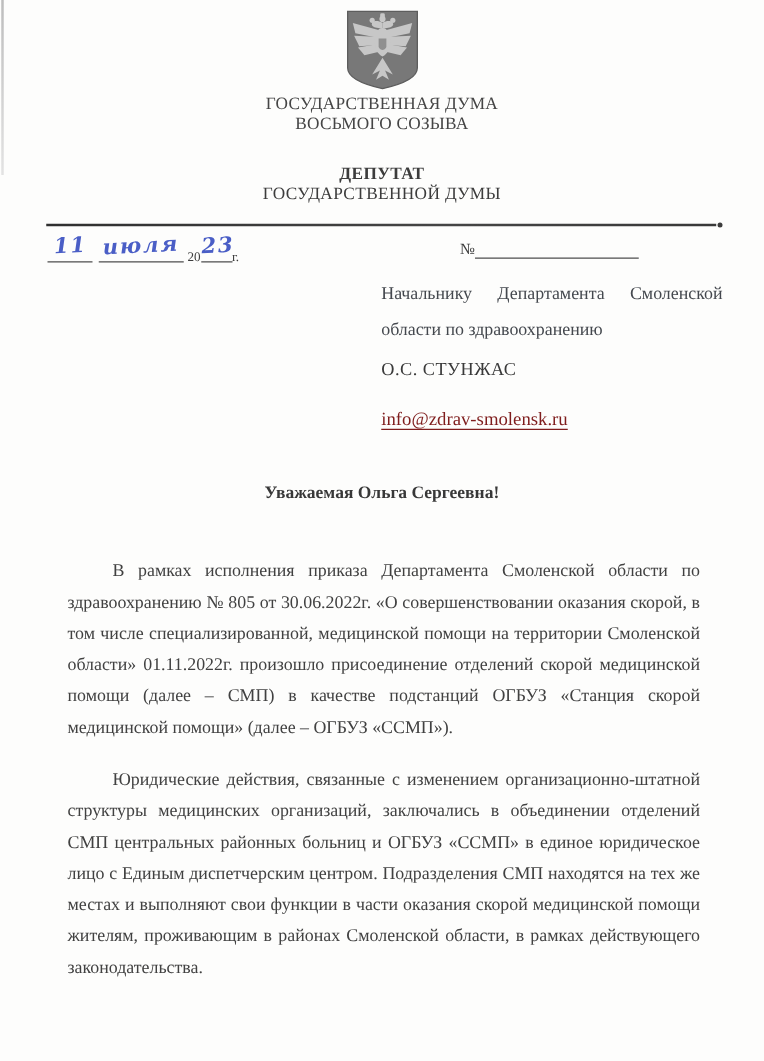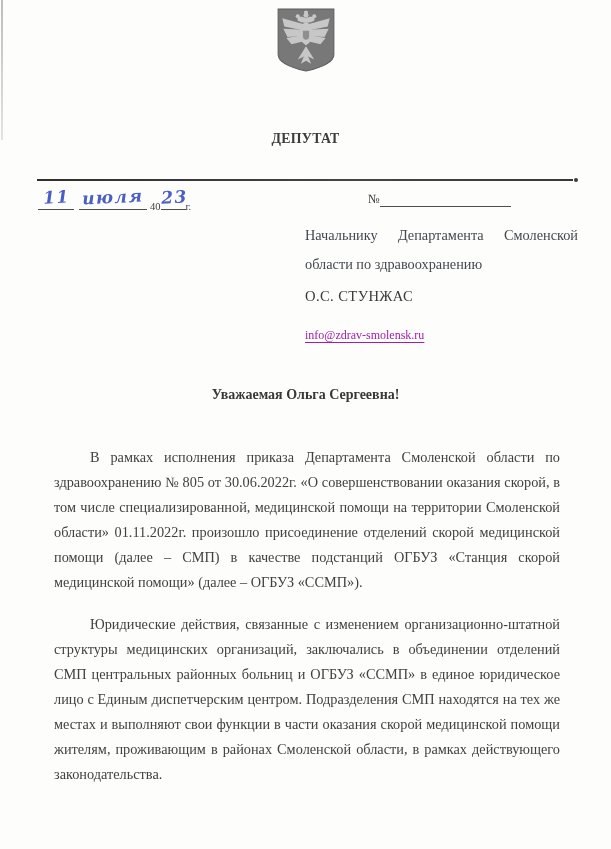--- a/index.html
+++ b/index.html
@@ -55,21 +55,21 @@
   .recipient-address {
     position:absolute; top:221px; left:305px; width:273px;
     font-size:14.3px; line-height:29px; text-align:justify; color:#44484e;
   }
   .recipient-name {
     position:absolute; top:288px; left:305px;
     font-size:14.6px; font-weight:normal; letter-spacing:0.4px; color:#3a3a3a;
   }
   .recipient-email {
     position:absolute; top:328px; left:305px;
-    font-size:12px; text-decoration:underline; text-underline-offset:3px; color:#a21caf;
+    font-size:15px; text-decoration:underline; text-underline-offset:3px; color:#7f1d1d;
   }
   .salutation {
     position:absolute; top:387px; left:0; right:0;
     text-align:center; font-weight:bold; font-size:14px; color:#383838;
   }
   .body-text {
     position:absolute; top:429px; left:38px; width:538px;
     font-size:14.3px; line-height:25.1px; text-align:justify;
     color:#414141; hyphens:none;
   }
@@ -98,30 +98,33 @@
       <path d="M29 26 L47 29 L42 35 L29 32 Z"></path>
       <path d="M28 14 c4 0 6 5 6 10 c0 6 -2 10 -6 12 c-4 -2 -6 -6 -6 -12 c0 -5 2 -10 6 -10 z"></path>
       <path d="M25 22 h6 v6 q0 2 -3 3 q-3 -1 -3 -3 z" fill="#8f8f8f"></path>
       <path d="M28 37 L20 50 L28 46 L36 50 Z"></path>
       <path d="M28 42 L23 54 L28 51 L33 54 Z"></path>
     </g>
   </svg>
 </div>
 
 <div class="org-block">
+  <div>ГОСУДАРСТВЕННАЯ ДУМА</div>
+  <div>ВОСЬМОГО СОЗЫВА</div>
 </div>
 
 <div class="role-block">
   <div class="bold">ДЕПУТАТ</div>
+  <div>ГОСУДАРСТВЕННОЙ ДУМЫ</div>
 </div>
 
 <div class="rule"></div>
 
 <div class="date-block">
-  <span class="seg" style="width:36px"><span class="hw">11</span></span><span style="display:inline-block;width:5px"></span><span class="seg" style="width:68px"><span class="hw">июля</span></span><span style="display:inline-block;width:3px"></span><span class="printed-small">40</span><span class="seg" style="width:25px"><span class="hw">23</span></span><span class="printed-small">г.</span>
+  <span class="seg" style="width:36px"><span class="hw">11</span></span><span style="display:inline-block;width:5px"></span><span class="seg" style="width:68px"><span class="hw">июля</span></span><span style="display:inline-block;width:3px"></span><span class="printed-small">20</span><span class="seg" style="width:25px"><span class="hw">23</span></span><span class="printed-small">г.</span>
 </div>
 
 <div class="num-block">
   <span>№</span><span class="num-line"></span>
 </div>
 
 <div class="recipient-address">Начальнику Департамента Смоленской области по здравоохранению</div>
 <div class="recipient-name">О.С. СТУНЖАС</div>
 <div class="recipient-email">info@zdrav-smolensk.ru</div>
 

